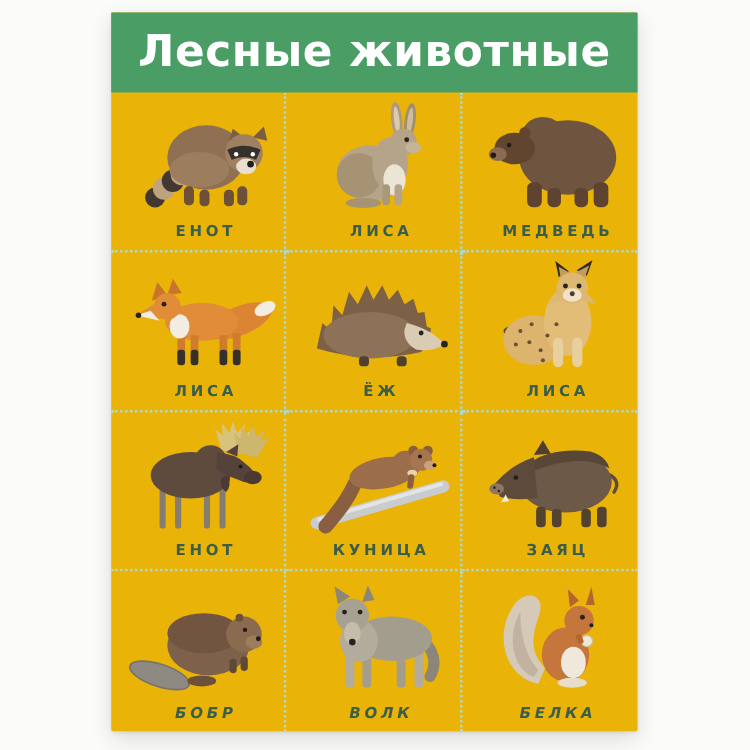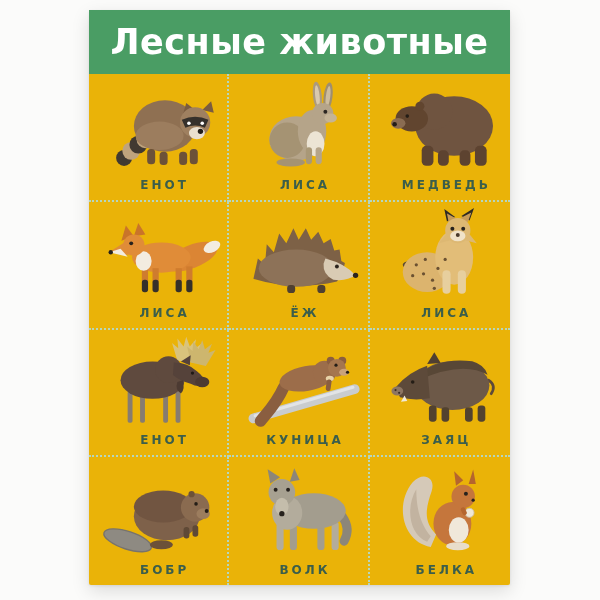--- a/index.html
+++ b/index.html
@@ -30,21 +30,21 @@
     grid-template-rows:repeat(4,1fr);
   }
   .cell{
     margin:0;display:flex;flex-direction:column;align-items:center;
     justify-content:flex-end;
     border-right:2px dotted #b5d6bf;
     border-bottom:2px dotted #b5d6bf;
     padding:2px 2px 9px 12px;box-sizing:border-box;overflow:hidden;
   }
   .cell:nth-child(3n){border-right:none;}
-  .cell:nth-child(n+10){border-bottom:none;}
+  .cell:nth-child(n+10){border-bottom:none;font-style:italic;}
   .art{flex:1;display:flex;align-items:center;justify-content:center;width:100%;}
   .art svg{display:block;}
   .animal-label{
     font-size:12px;font-weight:bold;letter-spacing:3px;
     color:#3b5e4b;line-height:1;margin-top:2px;text-indent:3px;
   }
 </style>
 </head>
 <body>
 

